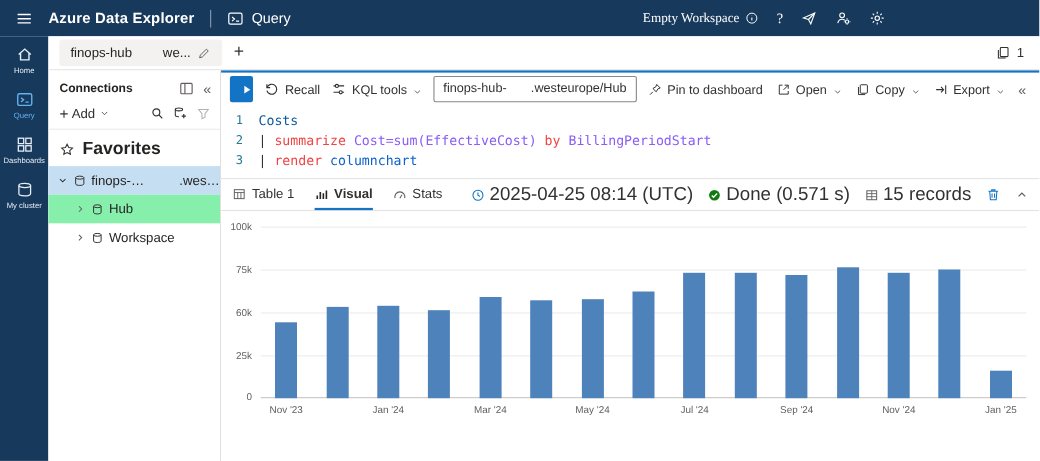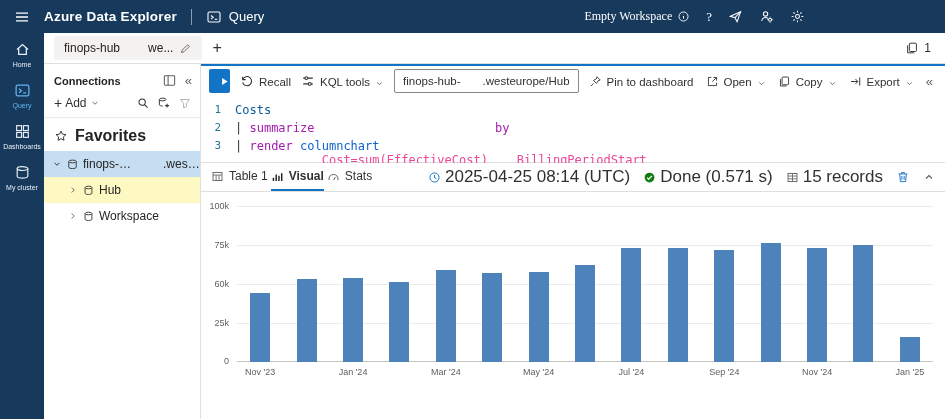--- a/index.html
+++ b/index.html
@@ -54,21 +54,21 @@
   }
   .conn-header { display: flex; align-items: center; padding: 9px 8px 5px 10px; }
   .conn-title { font-size: 11px; font-weight: 700; }
   .conn-header .icons { margin-left: auto; display: flex; gap: 8px; align-items: center; color: #605e5c; }
   .add-row { display: flex; align-items: center; gap: 3px; padding: 3px 8px 7px 10px; border-bottom: 1px solid #edebe9; color: #323130; }
   .add-row .icons { margin-left: auto; display: flex; gap: 7px; align-items: center; }
   .fav-row { display: flex; align-items: center; gap: 7px; padding: 9px 10px 6px 10px; font-weight: 700; font-size: 16px; }
   .tree-row { height: 26px; display: flex; align-items: center; gap: 4px; padding-left: 8px; cursor: pointer; white-space: nowrap; overflow: hidden; }
   .tree-row.sel-cluster { background: #c5def2; }
   .tree-row.child { padding-left: 24px; }
-  .tree-row.sel-db { background: #fef9c3; }
+  .tree-row.sel-db { background: #86efac; }
   .tree-label { overflow: hidden; text-overflow: ellipsis; }
   .chev { color: #605e5c; }
   .collapse-glyph { font-size: 13px; color: #605e5c; cursor: pointer; }
 
   
   .toolbar {
     position: absolute; left: 201px; top: 64px; right: 0; height: 32px; background: #fff;
     border-top: 2px solid #1373c4; display: flex; align-items: center; gap: 10px;
     padding: 0 8px; font-size: 11.5px; color: #323130;
   }
@@ -82,28 +82,28 @@
   
   .editor {
     position: absolute; left: 201px; top: 96px; right: 0; height: 67px; background: #fff;
     border-bottom: 1px solid #e1dfdd; padding-top: 5px; cursor: text;
     font-family: "DejaVu Sans Mono", monospace; font-size: 12px;
   }
   .code-line { display: flex; height: 18px; line-height: 18px; white-space: pre; }
   .ln { width: 34px; flex: 0 0 34px; text-align: right; padding-right: 14px; color: #237893; font-size: 11px; }
   .tok-table { color: #0b5a9d; }
   .tok-pipe  { color: #333333; }
-  .tok-kw    { color: #a21caf; }
-  .tok-expr  { color: #ec4899; margin-top: 32px; }
+  .tok-kw    { color: #ef4444; }
+  .tok-expr  { color: #8b5cf6; }
   .tok-lit   { color: #0f62cb; }
 
   
   .results {
     position: absolute; left: 201px; top: 163px; right: 0; height: 29px; background: #fff;
-    border-bottom: 1px solid #e1dfdd; display: flex; align-items: center; padding: 0 10px; gap: 3px; font-size: 12px;
+    border-bottom: 1px solid #e1dfdd; display: flex; align-items: center; padding: 0 10px; gap: 18px; font-size: 12px;
   }
   .rtab { display: flex; align-items: center; gap: 5px; height: 28px; color: #323130; cursor: pointer; border-bottom: 2px solid transparent; }
   .rtab.active { font-weight: 700; border-bottom-color: #1373c4; }
   .rstatus { margin-left: auto; display: flex; align-items: center; gap: 13px; font-size: 17px; color: #323130; }
   .rstat { display: flex; align-items: center; gap: 4px; white-space: nowrap; }
 
   
   .chart { position: absolute; left: 201px; top: 192px; right: 0; bottom: 0; background: #fff; }
   .ylabel { position: absolute; left: 0; width: 28px; text-align: right; font-size: 9px; color: #605e5c; }
   .plot-wrap { position: absolute; left: 36px; right: 12px; top: 14px; height: 156px; }

